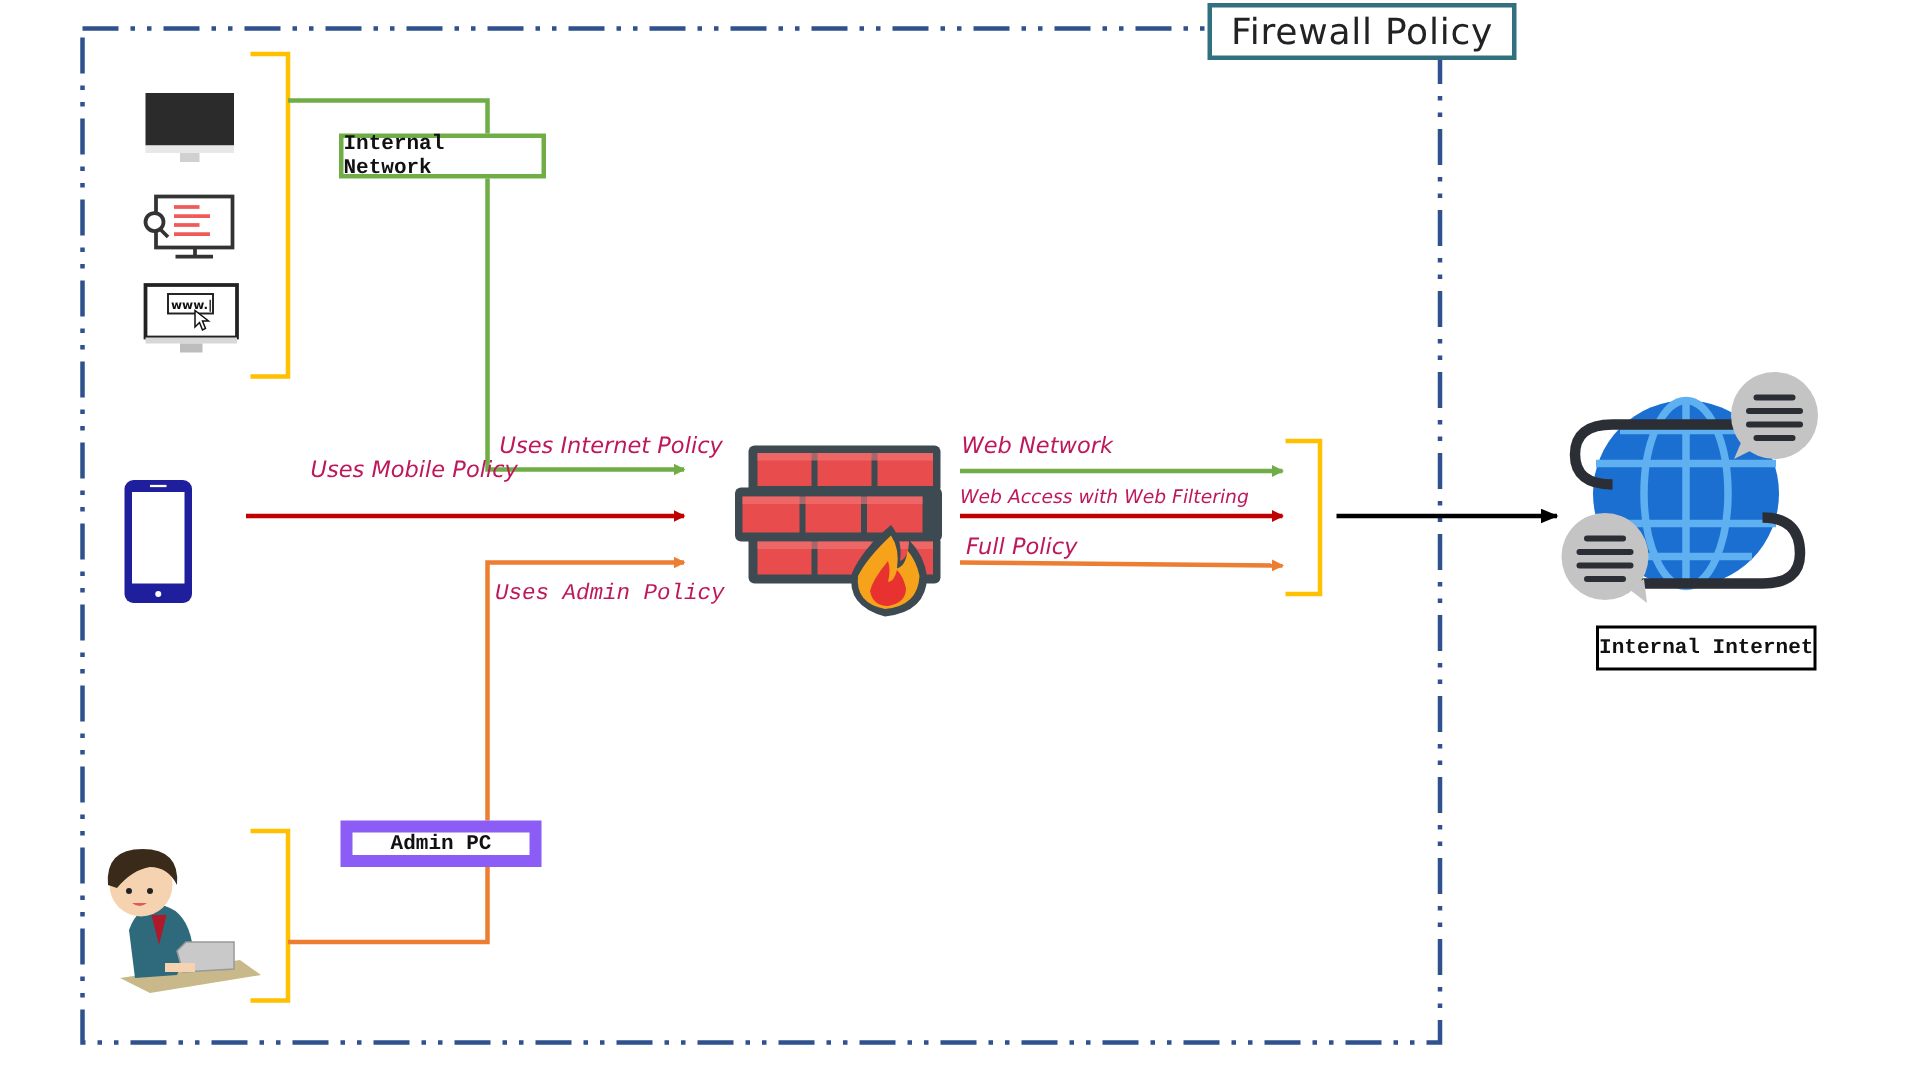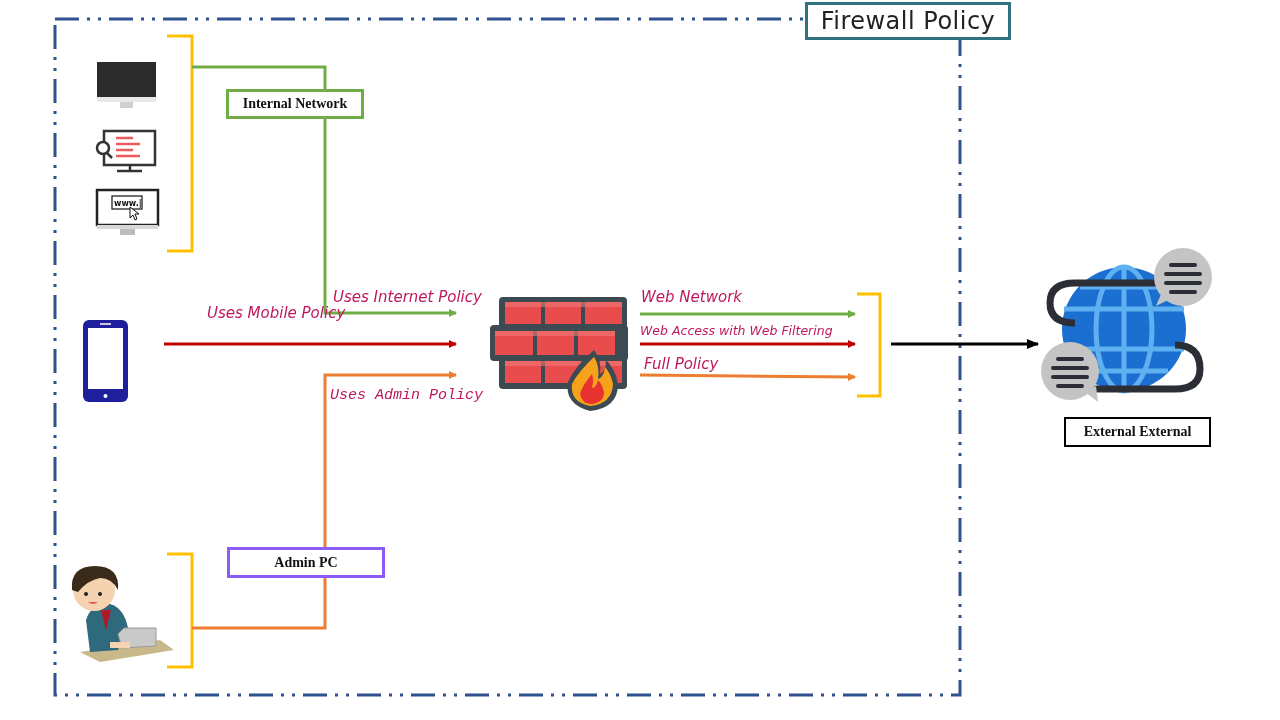--- a/index.html
+++ b/index.html
@@ -1,18 +1,18 @@
 <!DOCTYPE html>
 <html><head>
 <meta charset="utf-8">
 <style>
   html, body { margin: 0; padding: 0; }
   body { width: 1280px; height: 720px; background: #ffffff; position: relative; overflow: hidden; font-family: "DejaVu Sans", sans-serif; }
   .title-box { position: absolute; left: 805px; top: 2px; width: 206px; height: 38px; border: 3px solid #31707e; background: #fff; box-sizing: border-box; display: flex; align-items: center; justify-content: center; font-family: "DejaVu Sans", sans-serif; font-size: 24px; color: #222; letter-spacing: 0.5px; }
-  .label-box { position: absolute; box-sizing: border-box; background: #fff; display: flex; align-items: center; justify-content: center; font-family: Liberation Serif, serif; font-weight: bold; font-size: 14px; color: #111; }
+  .label-box { position: absolute; box-sizing: border-box; background: #fff; display: flex; align-items: center; justify-content: center; font-family: Liberation Mono, monospace; font-weight: bold; font-size: 14px; color: #111; }
   .hand { position: absolute; font-family: "DejaVu Sans", sans-serif; font-size: 15px; color: #be185d; white-space: nowrap; font-style: italic; }
   .hand.small { font-size: 12.5px; }
   svg { position: absolute; left: 0; top: 0; }
 </style>
 </head>
 <body>
 
 <svg width="1280" height="720">
   <defs>
     <marker id="ah-green" markerWidth="8" markerHeight="8" refX="7" refY="4" orient="auto" markerUnits="userSpaceOnUse">
@@ -138,21 +138,21 @@
     <line x1="1058" y1="359" x2="1082" y2="359" stroke="#2b2e35" stroke-width="4" stroke-linecap="round"></line>
     <line x1="1053" y1="368" x2="1087" y2="368" stroke="#2b2e35" stroke-width="4" stroke-linecap="round"></line>
     <line x1="1053" y1="377" x2="1087" y2="377" stroke="#2b2e35" stroke-width="4" stroke-linecap="round"></line>
     <line x1="1058" y1="386" x2="1082" y2="386" stroke="#2b2e35" stroke-width="4" stroke-linecap="round"></line>
   </g>
 </svg>
 
 <div class="title-box">Firewall Policy</div>
 
 <div class="label-box" style="left:226px; top:89px; width:138px; height:30px; border:3px solid #70ad47;">Internal Network</div>
-<div class="label-box" style="left:227px; top:547px; width:158px; height:31px; border:3px solid #8b5cf6;">Admin PC</div>
-<div class="label-box" style="left:1064px; top:417px; width:147px; height:30px; border:2.5px solid #000;">External External</div>
+<div class="label-box" style="left:227px; top:547px; width:134px; height:31px; border:8px solid #8b5cf6;">Admin PC</div>
+<div class="label-box" style="left:1064px; top:417px; width:147px; height:30px; border:2.5px solid #000;">Internal Internet</div>
 
 <div class="hand" style="left:333px; top:288px;">Uses Internet Policy</div>
 <div class="hand" style="left:207px; top:304px;">Uses Mobile Policy</div>
 <div class="hand" style="left:330px; top:387px;font-family:Liberation Mono, monospace;">Uses Admin Policy</div>
 <div class="hand" style="left:641px; top:288px;">Web Network</div>
 <div class="hand small" style="left:640px; top:323px;">Web Access with Web Filtering</div>
 <div class="hand" style="left:644px; top:355px;">Full Policy</div>
 
 </body></html>

